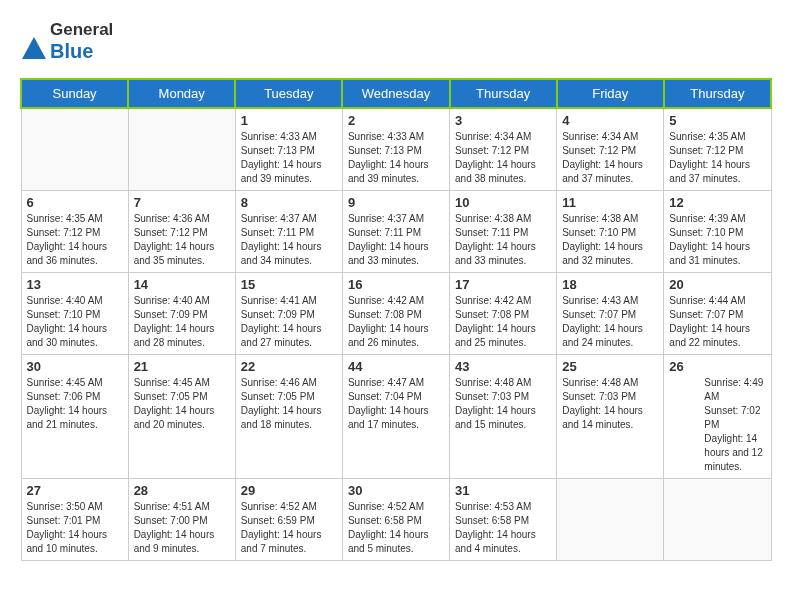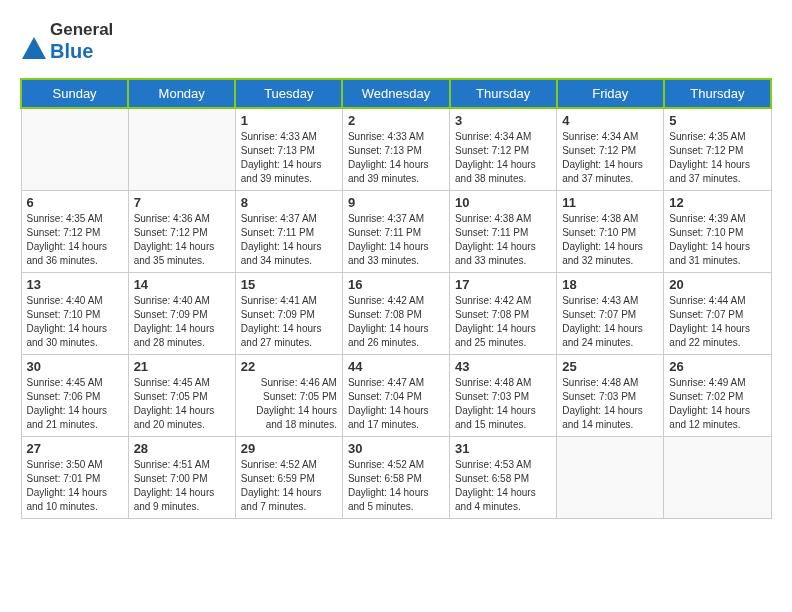--- a/index.html
+++ b/index.html
@@ -184,21 +184,21 @@
 Daylight: 14 hours and 21 minutes.</div>
           </td>
           <td>
             <div class="day-num">21</div>
             <div class="day-info" style="white-space: pre-line;">Sunrise: 4:45 AM
 Sunset: 7:05 PM
 Daylight: 14 hours and 20 minutes.</div>
           </td>
           <td>
             <div class="day-num">22</div>
-            <div class="day-info" style="white-space: pre-line; text-align: right;">Sunrise: 4:46 AM
+            <div class="day-info" style="white-space: pre-line;">Sunrise: 4:46 AM
 Sunset: 7:05 PM
 Daylight: 14 hours and 18 minutes.</div>
           </td>
           <td>
             <div class="day-num">44</div>
             <div class="day-info" style="white-space: pre-line;">Sunrise: 4:47 AM
 Sunset: 7:04 PM
 Daylight: 14 hours and 17 minutes.</div>
           </td>
           <td>
@@ -208,21 +208,21 @@
 Daylight: 14 hours and 15 minutes.</div>
           </td>
           <td>
             <div class="day-num">25</div>
             <div class="day-info" style="white-space: pre-line;">Sunrise: 4:48 AM
 Sunset: 7:03 PM
 Daylight: 14 hours and 14 minutes.</div>
           </td>
           <td>
             <div class="day-num">26</div>
-            <div class="day-info" style="white-space: pre-line;">Sunrise: 4:49 AM
+            <div class="day-info" style="white-space: pre-line; margin-left: 35px;">Sunrise: 4:49 AM
 Sunset: 7:02 PM
 Daylight: 14 hours and 12 minutes.</div>
           </td>
         </tr>
         <tr>
           <td>
             <div class="day-num">27</div>
             <div class="day-info" style="white-space: pre-line;">Sunrise: 3:50 AM
 Sunset: 7:01 PM
 Daylight: 14 hours and 10 minutes.</div>

